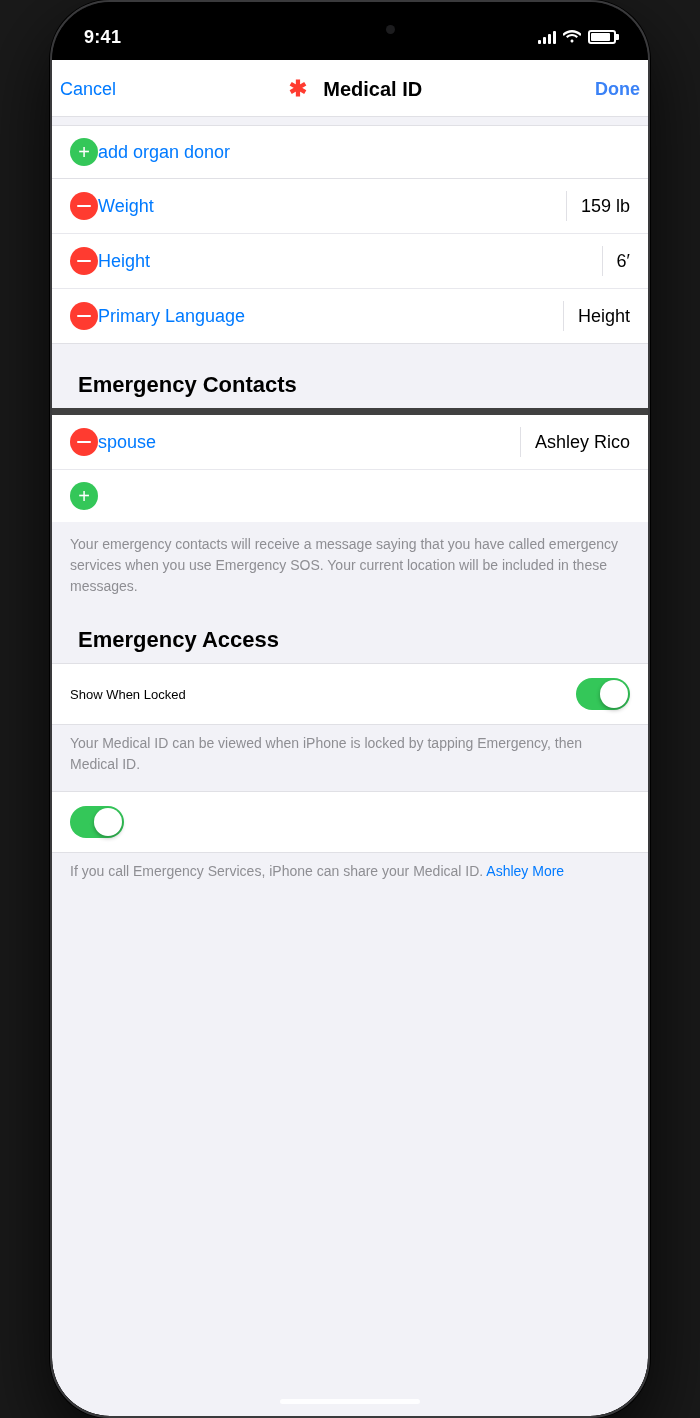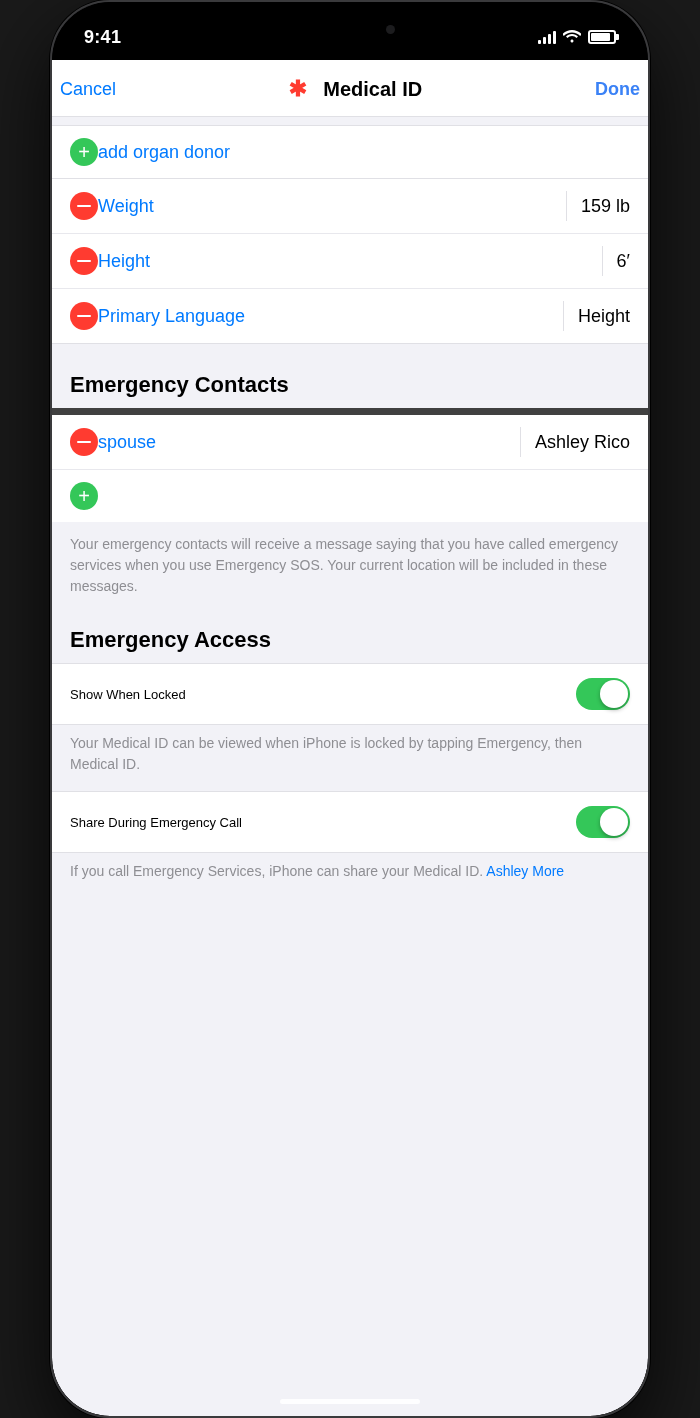--- a/index.html
+++ b/index.html
@@ -228,20 +228,21 @@
     
     .section-header {
       background: #f2f2f7;
       padding: 28px 18px 10px;
     }
 
     .section-header-text {
       font-size: 22px;
       font-weight: 700;
       color: #000;
+      margin-left: 8px;
     }
 
     .small-gap {
       height: 8px;
       background: #f2f2f7;
     }
 
     
     .note-text {
       color: #8e8e93;
@@ -474,21 +475,20 @@
           <span class="toggle-label">Show When Locked</span>
           <div class="toggle-switch"></div>
         </div>
       </div>
 
       <div class="toggle-info">Your Medical ID can be viewed when iPhone is locked by tapping Emergency, then Medical ID.</div>
 
       <div class="toggle-section">
 
         <div class="toggle-row">
-          <span class="toggle-label">Share During Emergency Call</span>
           <div class="toggle-switch"></div>
         </div>
       </div>
 
       <div class="toggle-info">
         <span>If you call Emergency Services, iPhone can share your Medical ID.</span> <span class="learn-more">Ashley More</span>
       </div>
 
       <div style="height:60px;background:#f2f2f7;"></div>
 

